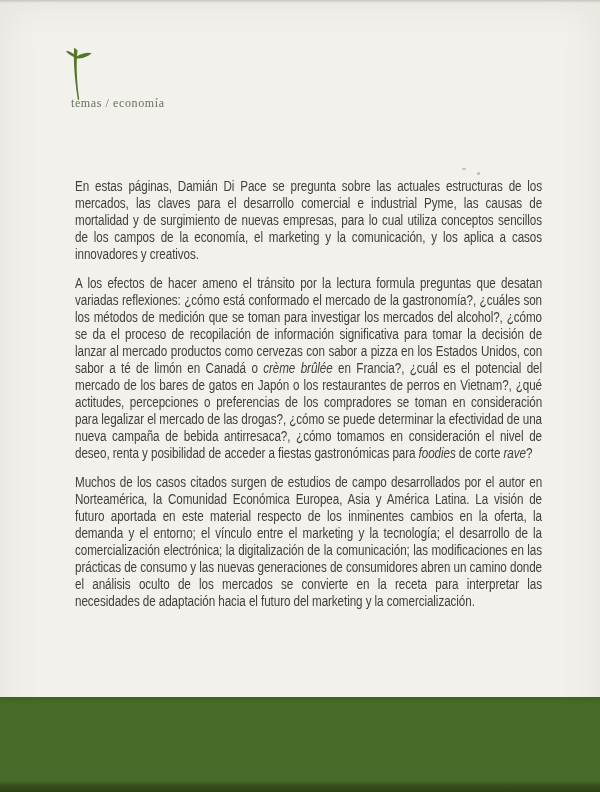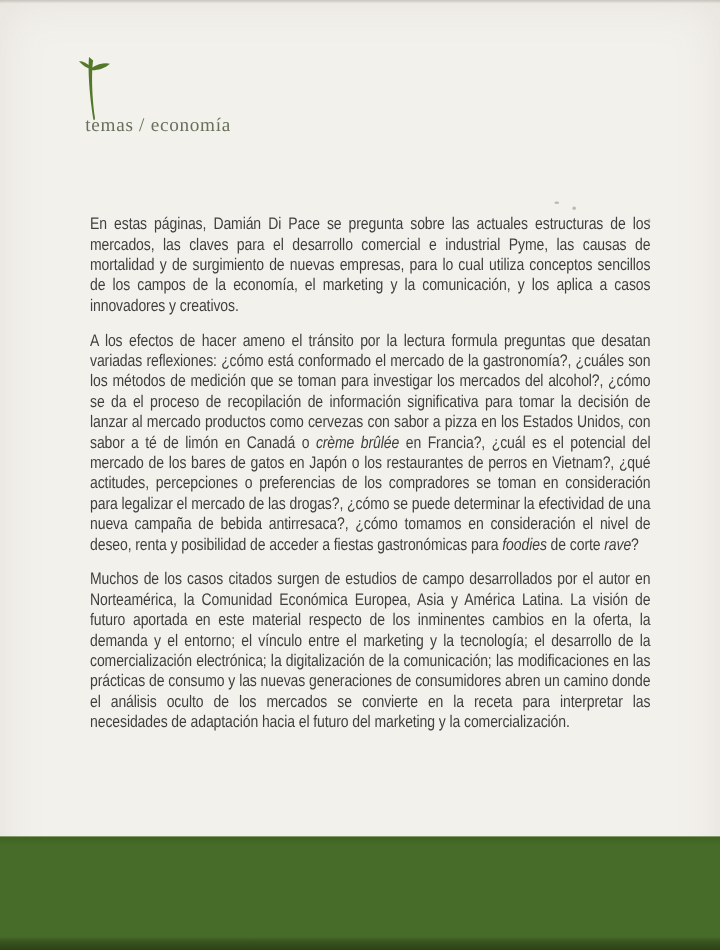--- a/index.html
+++ b/index.html
@@ -14,21 +14,21 @@
   .page::before{
     content:"";position:absolute;left:0;top:0;width:100%;height:3px;
     background:linear-gradient(to bottom, rgba(90,88,80,.25), rgba(90,88,80,0));
   }
   
   .series-block{position:absolute;left:60px;top:42px;}
   .sprig{position:absolute;left:2px;top:2px;}
   .series-label{
     position:absolute;left:11px;top:54px;white-space:nowrap;
     font-family:"Liberation Serif", serif;
-    font-size:16px;color:#68705c;letter-spacing:.6px;
+    font-size:12px;color:#68705c;letter-spacing:.6px;
   }
   
   .blurb{
     position:absolute;left:75px;top:178px;
     width:560px;
     transform:scaleX(0.834);transform-origin:left top;
     font-size:14px;line-height:17px;
     color:#3f3f3f;text-align:justify;
     letter-spacing:-0.1px;
   }

